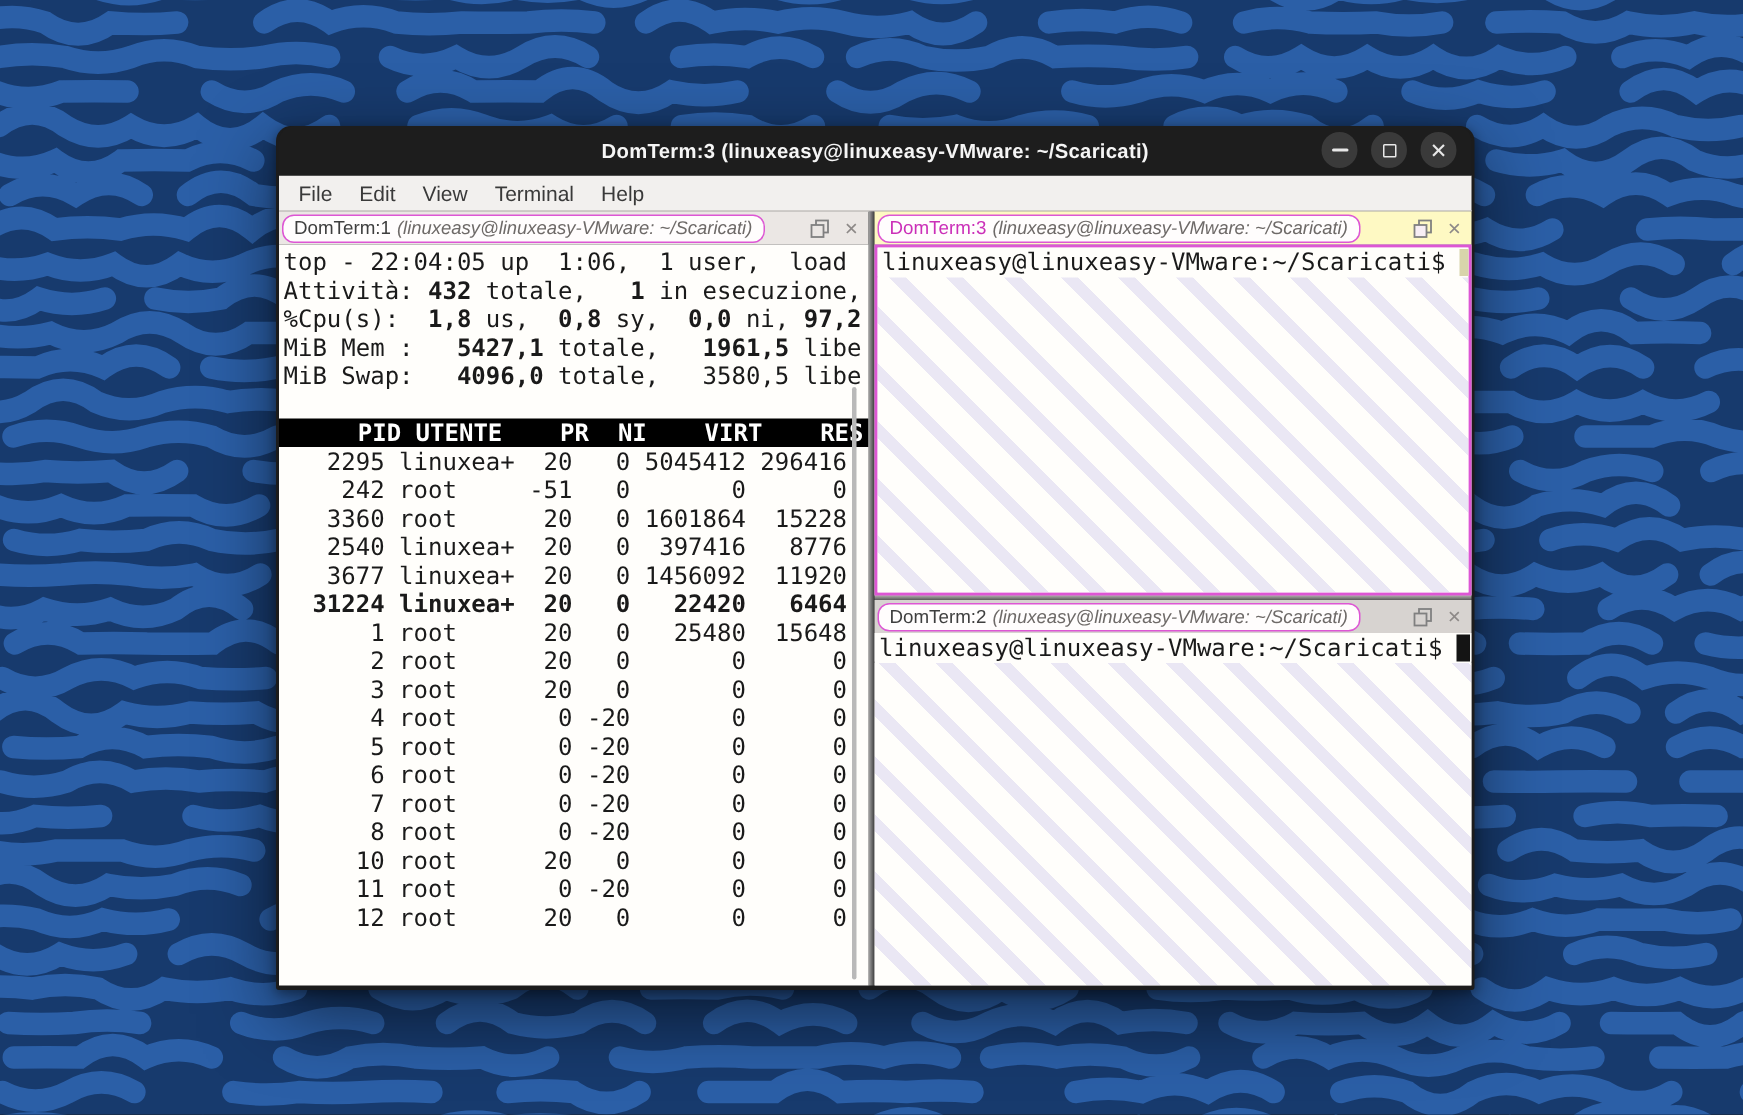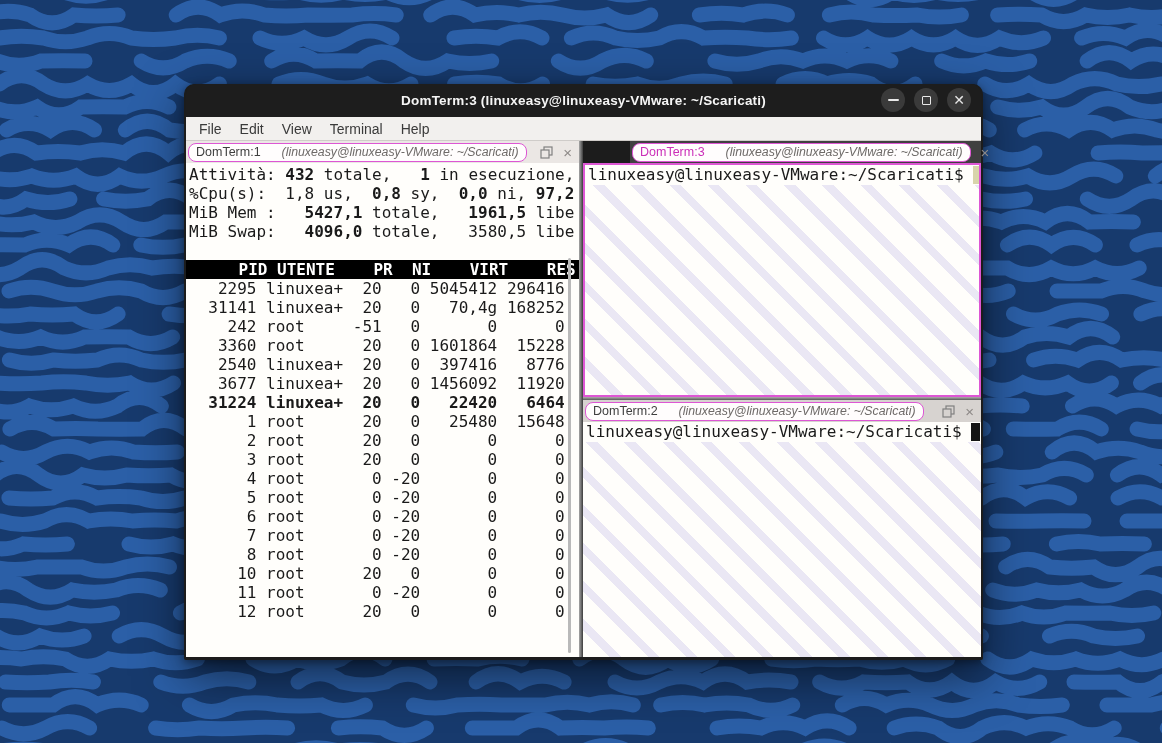--- a/index.html
+++ b/index.html
@@ -31,23 +31,23 @@
 
   
   .panes { flex:1 1 auto; display:flex; min-height:0; }
   .pane-left { width:393px; flex:0 0 393px; display:flex; flex-direction:column; }
   .vsash { width:4px; flex:0 0 4px; background:linear-gradient(90deg,#a8a8a8,#3c3c3c); }
   .rightcol { flex:1 1 auto; display:flex; flex-direction:column; min-width:0; }
   .hsash { height:3px; flex:0 0 3px; background:linear-gradient(180deg,#b0aeac,#5a5a5a); }
 
   .tabbar { height:22px; flex:0 0 22px; display:flex; align-items:center; padding:0 5px 0 2px; }
   .tabbar-left { background:#ebe7e4; }
-  .tabbar-rtop { background:#404040;margin-left:47px; }
+  .tabbar-rtop { background:#fef9c3; }
   .tabbar-rbot { background:#d7d3d0; }
-  .tab { height:19px; display:inline-flex; align-items:center; gap:21px; padding:0 7px;
+  .tab { height:19px; display:inline-flex; align-items:center; gap:4px; padding:0 7px;
          border:1.5px solid #dd56d4; border-radius:8px; background:#fffdfd; white-space:nowrap; }
   .tab-title { font-size:12.5px; color:#3f3f3f; }
   .tab-detail { font-size:12.3px; font-style:italic; color:#6e6a68; }
   .tab-spacer { flex:1 1 auto; }
   .detach-icon { width:13px; height:13px; margin-right:8px; }
   .tab-x { color:#8e8a88; font-size:15px; line-height:13px; padding:0 2px; }
 
   
   .term { position:relative; flex:1 1 auto; min-height:0; overflow:hidden;
           background:#fffefb; font-family:"DejaVu Sans Mono",monospace;
@@ -108,30 +108,30 @@
         </div>
         <span class="tab-spacer"></span>
         <svg class="detach-icon" viewBox="0 0 13 13">
           <rect x="4" y="1" width="8" height="8" fill="none" stroke="#808080" stroke-width="1.2"></rect>
           <rect x="1" y="4" width="8" height="8" fill="#ebe7e4" stroke="#808080" stroke-width="1.2"></rect>
         </svg>
         <span class="tab-x">×</span>
       </div>
       <div class="term term-left">
         <div>
+            <div class="tline"><span>top - 22:04:05 up  1:06,  1 user,  load</span></div>
             <div class="tline"><span>Attività: </span><span style="font-weight: bold;">432</span><span> totale,   </span><span style="font-weight: bold;">1</span><span> in esecuzione,</span></div>
-            <div class="tline"><span>%Cpu(s):  </span><span style="font-weight: normal;">1,8</span><span> us,  </span><span style="font-weight: bold;">0,8</span><span> sy,  </span><span style="font-weight: bold;">0,0</span><span> ni, </span><span style="font-weight: bold;">97,2</span></div>
+            <div class="tline"><span>%Cpu(s):  </span><span style="font-weight: bold;">1,8</span><span> us,  </span><span style="font-weight: bold;">0,8</span><span> sy,  </span><span style="font-weight: bold;">0,0</span><span> ni, </span><span style="font-weight: bold;">97,2</span></div>
             <div class="tline"><span>MiB Mem :   </span><span style="font-weight: bold;">5427,1</span><span> totale,   </span><span style="font-weight: bold; text-align: center;">1961,5</span><span> libe</span></div>
             <div class="tline"><span>MiB Swap:   </span><span style="font-weight: bold;">4096,0</span><span> totale,   </span><span style="font-weight: normal;">3580,5</span><span> libe</span></div>
           </div>
         <div class="tblank"></div>
         <div class="thead">    PID UTENTE    PR  NI    VIRT    RES</div>
         <div>
             <div class="trow">   2295 linuxea+  20   0 5045412 296416</div>
-            <div class="trow">  31141 linuxea+  20   0   70,4g 168252</div>
             <div class="trow">    242 root     -51   0       0      0</div>
             <div class="trow">   3360 root      20   0 1601864  15228</div>
             <div class="trow">   2540 linuxea+  20   0  397416   8776</div>
             <div class="trow">   3677 linuxea+  20   0 1456092  11920</div>
             <div class="trow" style="font-weight: bold;">  31224 linuxea+  20   0   22420   6464</div>
             <div class="trow">      1 root      20   0   25480  15648</div>
             <div class="trow">      2 root      20   0       0      0</div>
             <div class="trow">      3 root      20   0       0      0</div>
             <div class="trow">      4 root       0 -20       0      0</div>
             <div class="trow">      5 root       0 -20       0      0</div>

